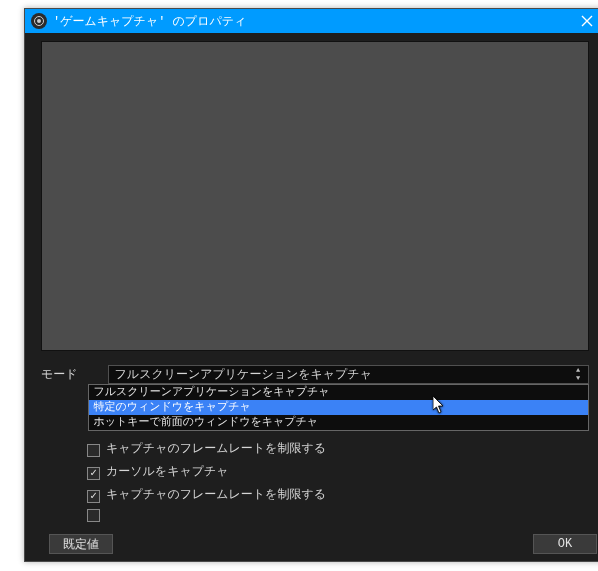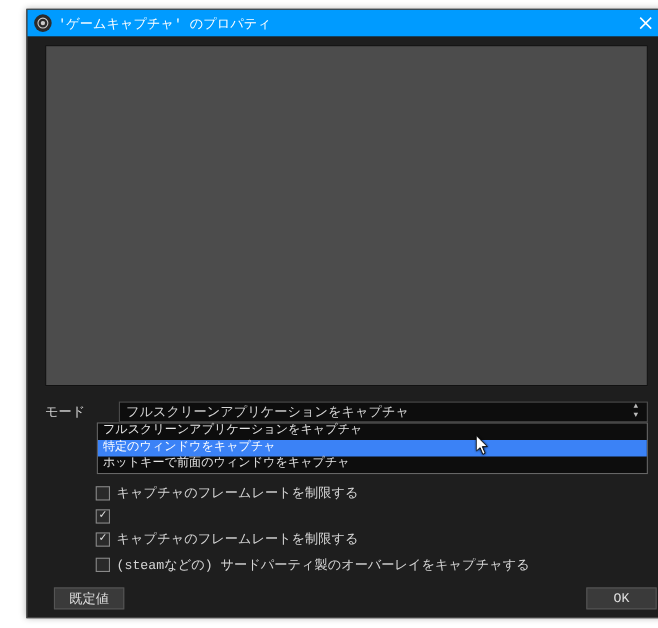--- a/index.html
+++ b/index.html
@@ -137,21 +137,21 @@
   .cursor svg { display: block; filter: drop-shadow(0 0 1px #000); }
   .checks {
     margin-top: 56px;
     margin-left: 46px;
     display: flex;
     flex-direction: column;
     gap: 6px;
   }
   .check {
     display: flex;
-    align-items: center;
+    align-items: flex-end;
     gap: 6px;
     font-size: 12px;
   }
   .box {
     width: 13px; height: 13px;
     border: 1px solid #888;
     background: #2a2a2a;
     display: flex; align-items: center; justify-content: center;
     flex: 0 0 auto;
   }
@@ -221,28 +221,28 @@
       </div>
     </div>
 
     <div class="checks">
       <div class="check">
         <div class="box"></div>
         <span>キャプチャのフレームレートを制限する</span>
       </div>
       <div class="check">
         <div class="box on"></div>
+        <span>カーソルをキャプチャ</span>
       </div>
       <div class="check">
         <div class="box on"></div>
         <span>キャプチャのフレームレートを制限する</span>
       </div>
       <div class="check">
         <div class="box"></div>
-        <span>(steamなどの) サードパーティ製のオーバーレイをキャプチャする</span>
       </div>
     </div>
   </div>
 
   <div class="footer">
     <div class="btn">既定値</div>
     <div class="spacer"></div>
     <div class="btn">OK</div>
   </div>
 </div>

